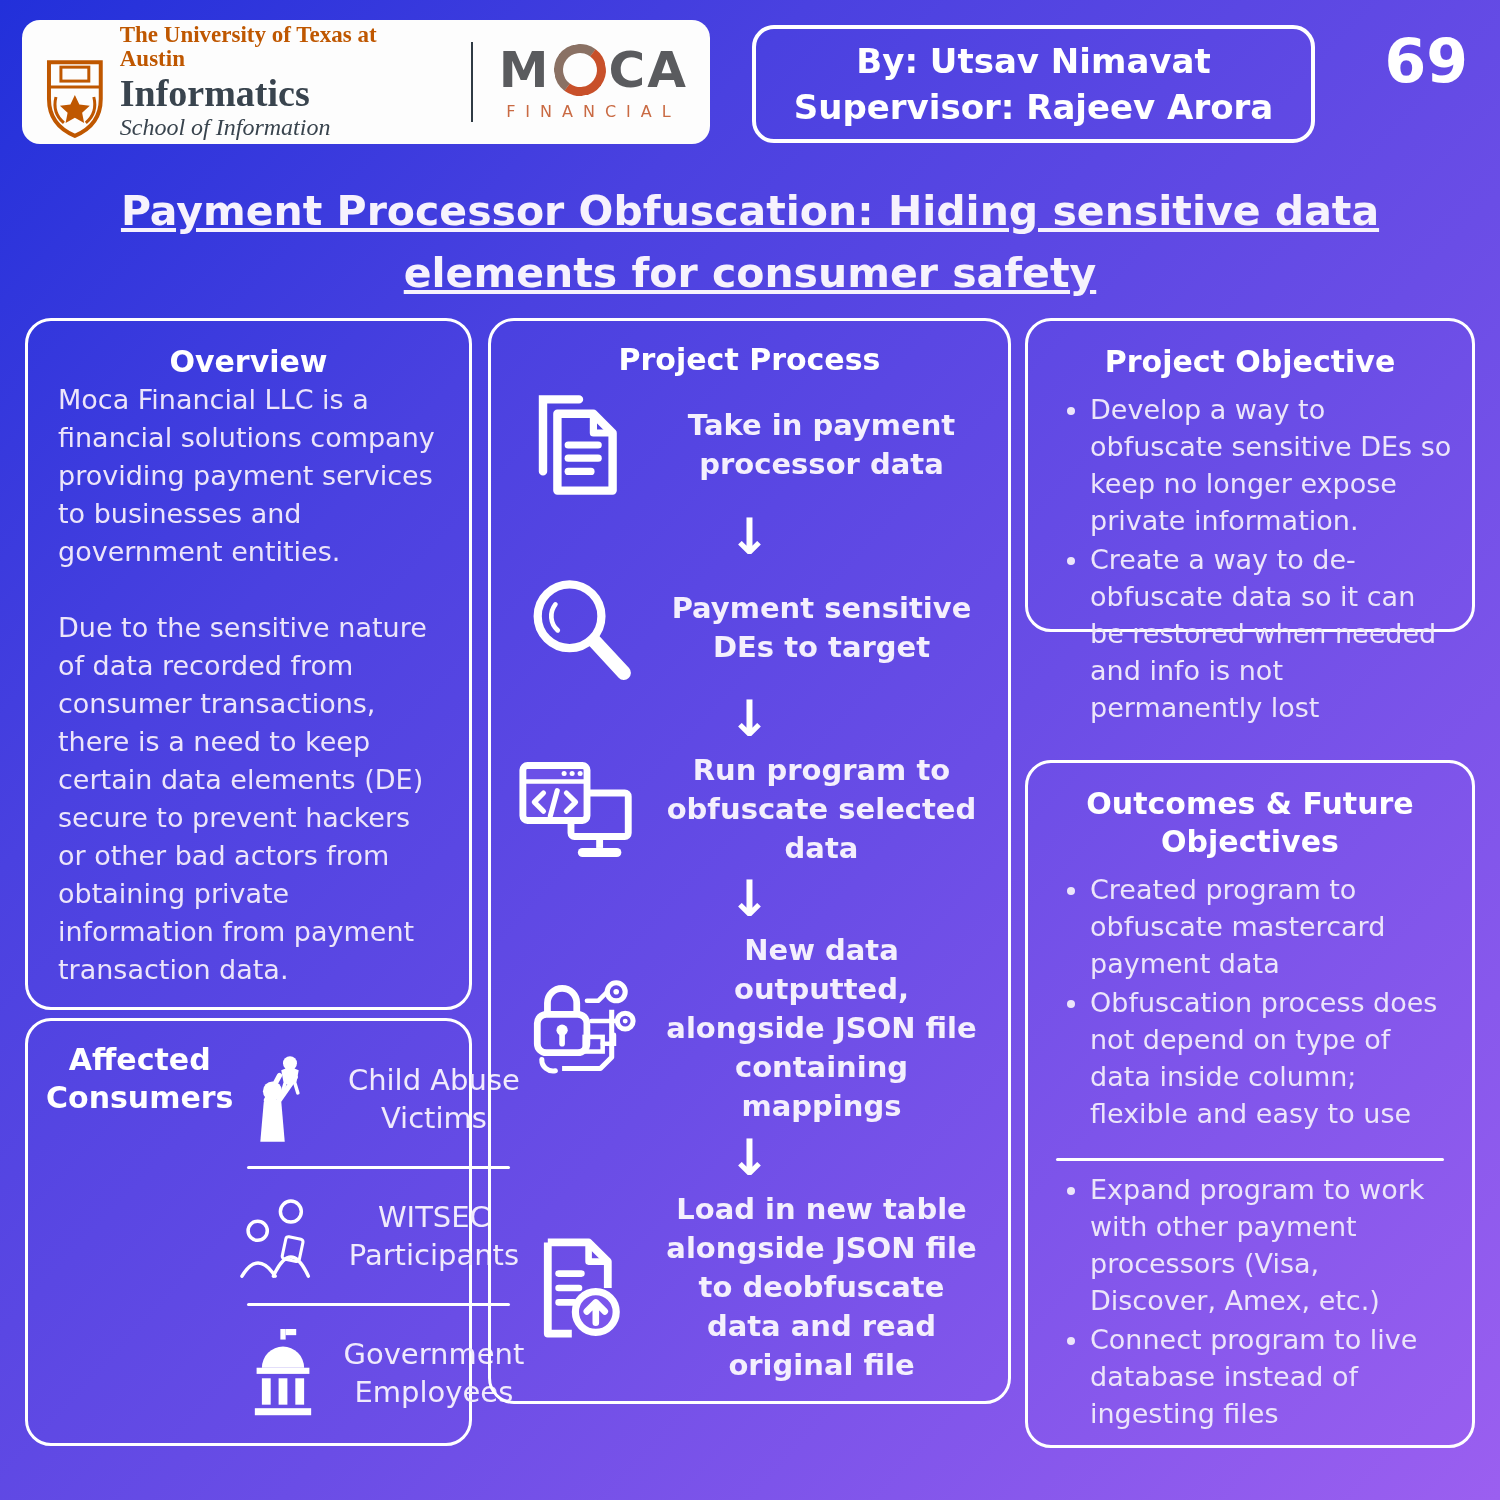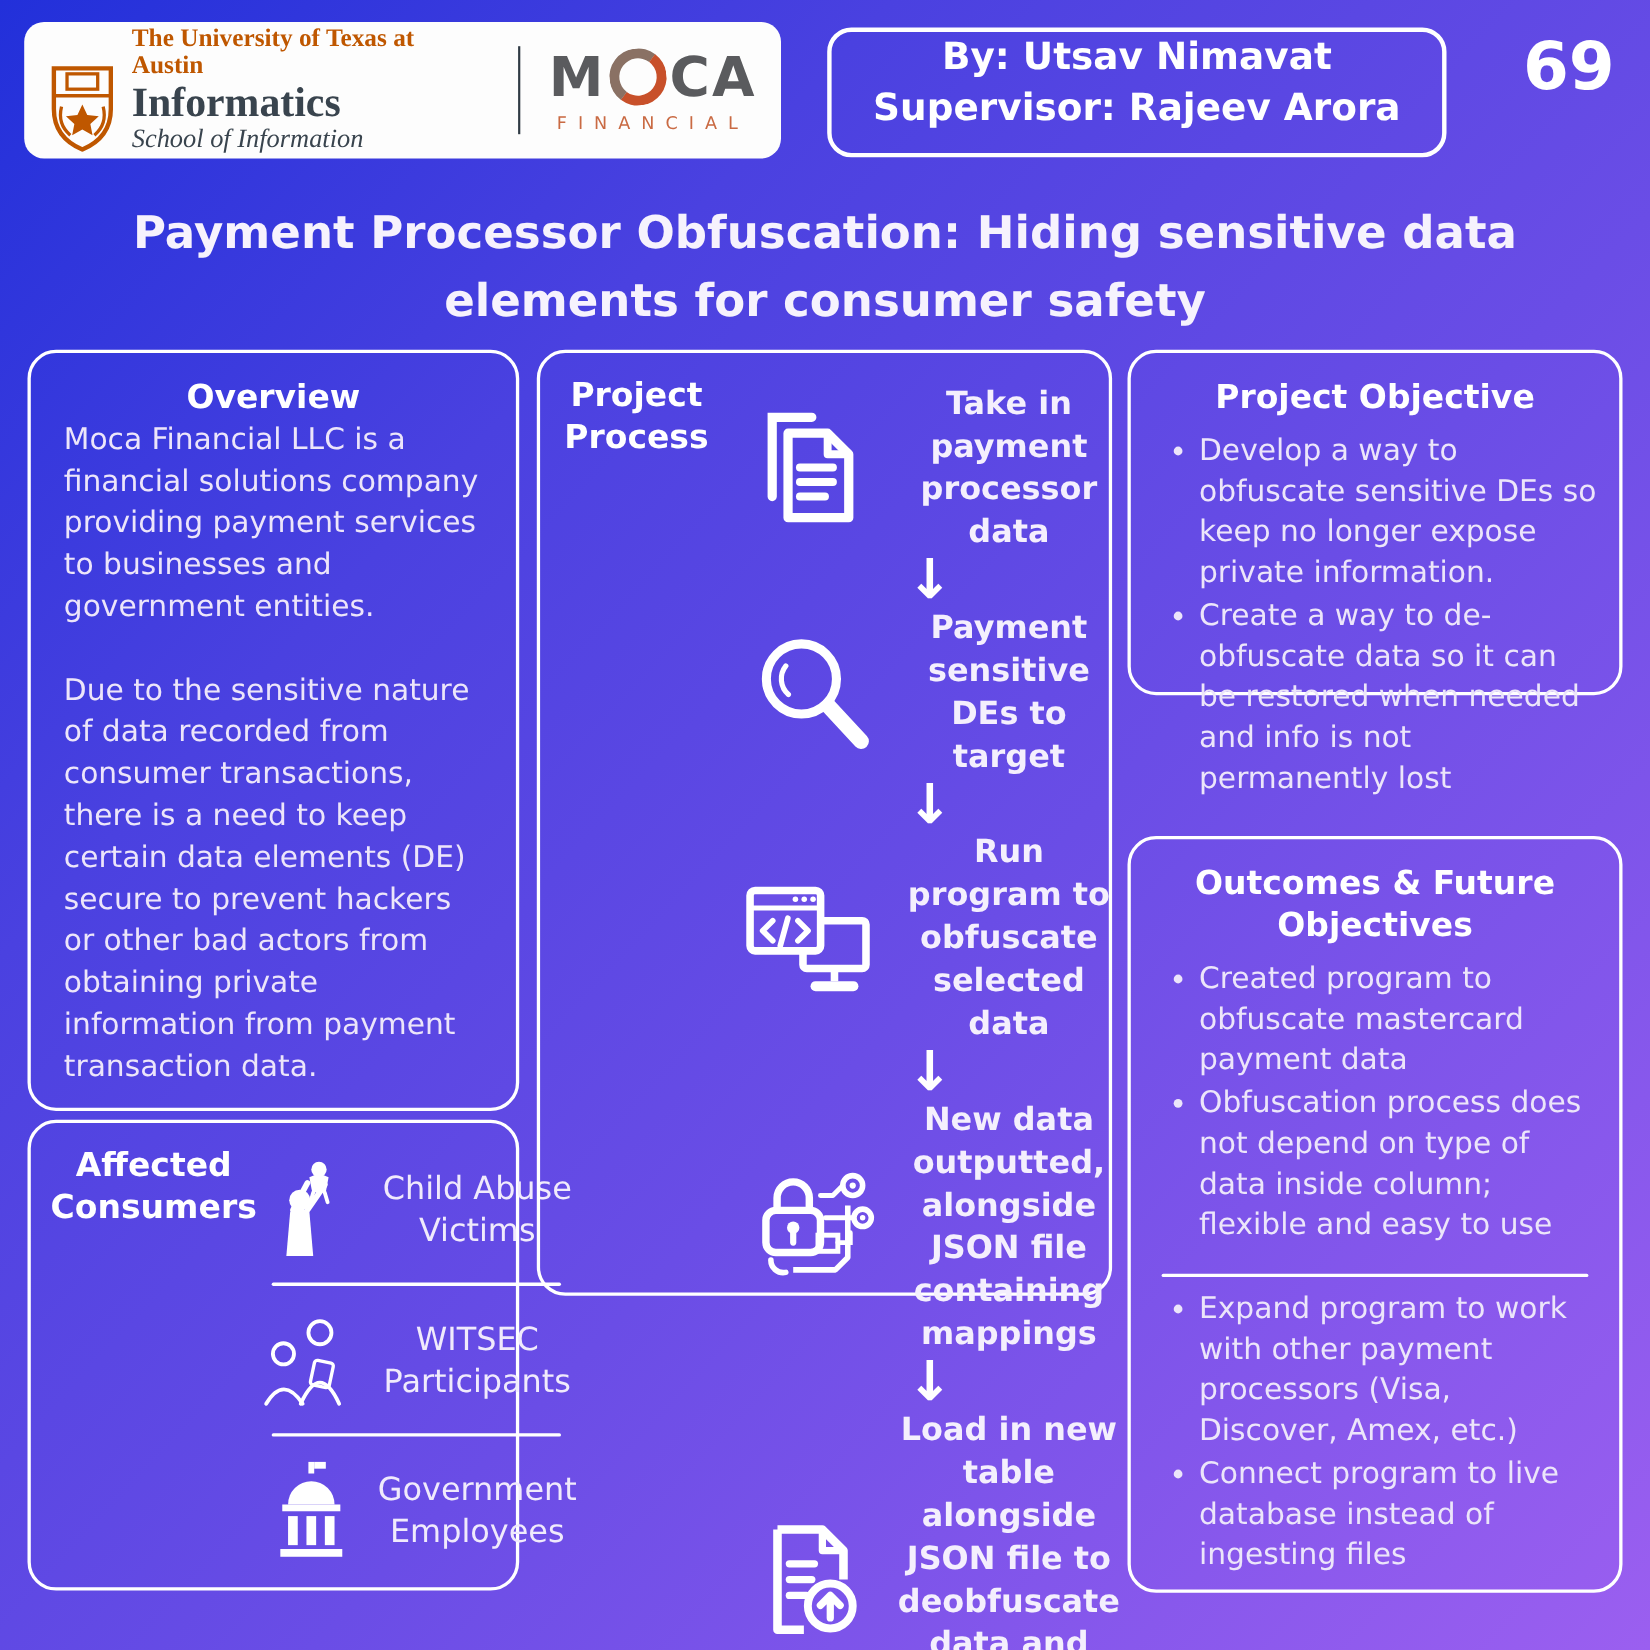--- a/index.html
+++ b/index.html
@@ -16,41 +16,41 @@
   .ut-line1{font-family:"Liberation Serif","DejaVu Serif",serif;color:#bf5700;font-size:23px;font-weight:600;}
   .ut-line2{font-family:"Liberation Serif","DejaVu Serif",serif;color:#39444e;font-size:38px;font-weight:700;margin-top:2px;}
   .ut-line3{font-family:"Liberation Serif","DejaVu Serif",serif;color:#39444e;font-size:24px;font-style:italic;margin-top:2px;}
   .logo-divider{width:2px;height:80px;background:#2f3a44;margin:0 10px;flex:none;}
   .moca-block{display:flex;flex-direction:column;align-items:center;flex:1;}
   .moca-word{display:flex;align-items:center;font-size:50px;font-weight:800;color:#5a5b5e;letter-spacing:2px;line-height:1;}
   .moca-o{width:34px;height:34px;border-radius:50%;border:9px solid;
     border-color:#8a7164 #c8502a #c8502a #8a7164;transform:rotate(-8deg);margin:0 3px;}
   .moca-sub{font-size:16px;letter-spacing:10px;color:#c96a43;margin-top:6px;font-weight:500;}
   .byline-box{position:absolute;left:752px;top:25px;width:563px;height:118px;border:4px solid #fff;
-    border-radius:22px;box-sizing:border-box;display:flex;flex-direction:column;align-items:center;}
+    border-radius:22px;box-sizing:border-box;display:flex;flex-direction:column;align-items:center;justify-content:center;}
   .byline-box div{font-size:34px;font-weight:700;color:#fff;line-height:46px;}
   .poster-number{position:absolute;right:32px;top:26px;font-size:60px;font-weight:800;color:#fff;}
   
   .poster-title{position:absolute;left:70px;top:180px;width:1360px;text-align:center;
-    font-size:41px;font-weight:800;color:#f6f2fd;line-height:62px;}
+    font-size:41px;font-weight:800;color:#f6f2fd;line-height:62px;text-decoration:underline;}
   
   .panel{position:absolute;border:3px solid #fff;border-radius:26px;box-sizing:border-box;}
   .panel-heading{text-align:center;font-size:30px;font-weight:800;color:#fff;line-height:38px;}
   .body-text{font-size:27px;line-height:38px;color:#ece5fa;}
   
   .overview-panel{left:25px;top:318px;width:447px;height:692px;padding:22px 30px;}
   .overview-panel p{margin:0 0 38px 0;}
   .consumers-panel{left:25px;top:1018px;width:447px;height:428px;padding:20px 18px;display:flex;flex-direction:row;}
   .consumer-rows{flex:1;display:flex;flex-direction:column;justify-content:space-between;margin-top:8px;}
   .consumer-row{display:flex;align-items:center;gap:10px;min-height:100px;}
   .consumer-row .icon-box{width:100px;flex:none;display:flex;justify-content:center;}
   .consumer-label{flex:1;text-align:center;font-size:29px;color:#f0eafc;line-height:38px;}
   .consumer-divider{height:3px;background:#fff;border:none;margin:10px 14px;border-radius:2px;}
   
-  .process-panel{left:488px;top:318px;width:523px;height:860px;padding:20px 22px 16px;display:flex;flex-direction:row;gap:28px;}
+  .process-panel{left:488px;top:318px;width:523px;height:1086px;padding:20px 22px 16px;display:flex;flex-direction:column;}
   .process-body{flex:1;display:flex;flex-direction:column;justify-content:space-between;margin-top:6px;}
   .step{display:flex;align-items:center;gap:12px;}
   .step .icon-box{width:132px;flex:none;display:flex;justify-content:center;}
   .step-text{flex:1;text-align:center;font-size:29px;font-weight:700;color:#f4effd;line-height:39px;}
   .flow-arrow{text-align:center;font-size:50px;font-weight:700;color:#fff;line-height:48px;}
   
   .objective-panel{left:1025px;top:318px;width:450px;height:314px;padding:22px 20px;}
   .outcomes-panel{left:1025px;top:760px;width:450px;height:688px;padding:22px 20px;}
   .bullets{margin:10px 0 0 0;padding-left:42px;}
   .bullets li{font-size:27px;line-height:37px;color:#ece5fa;margin-bottom:2px;}

